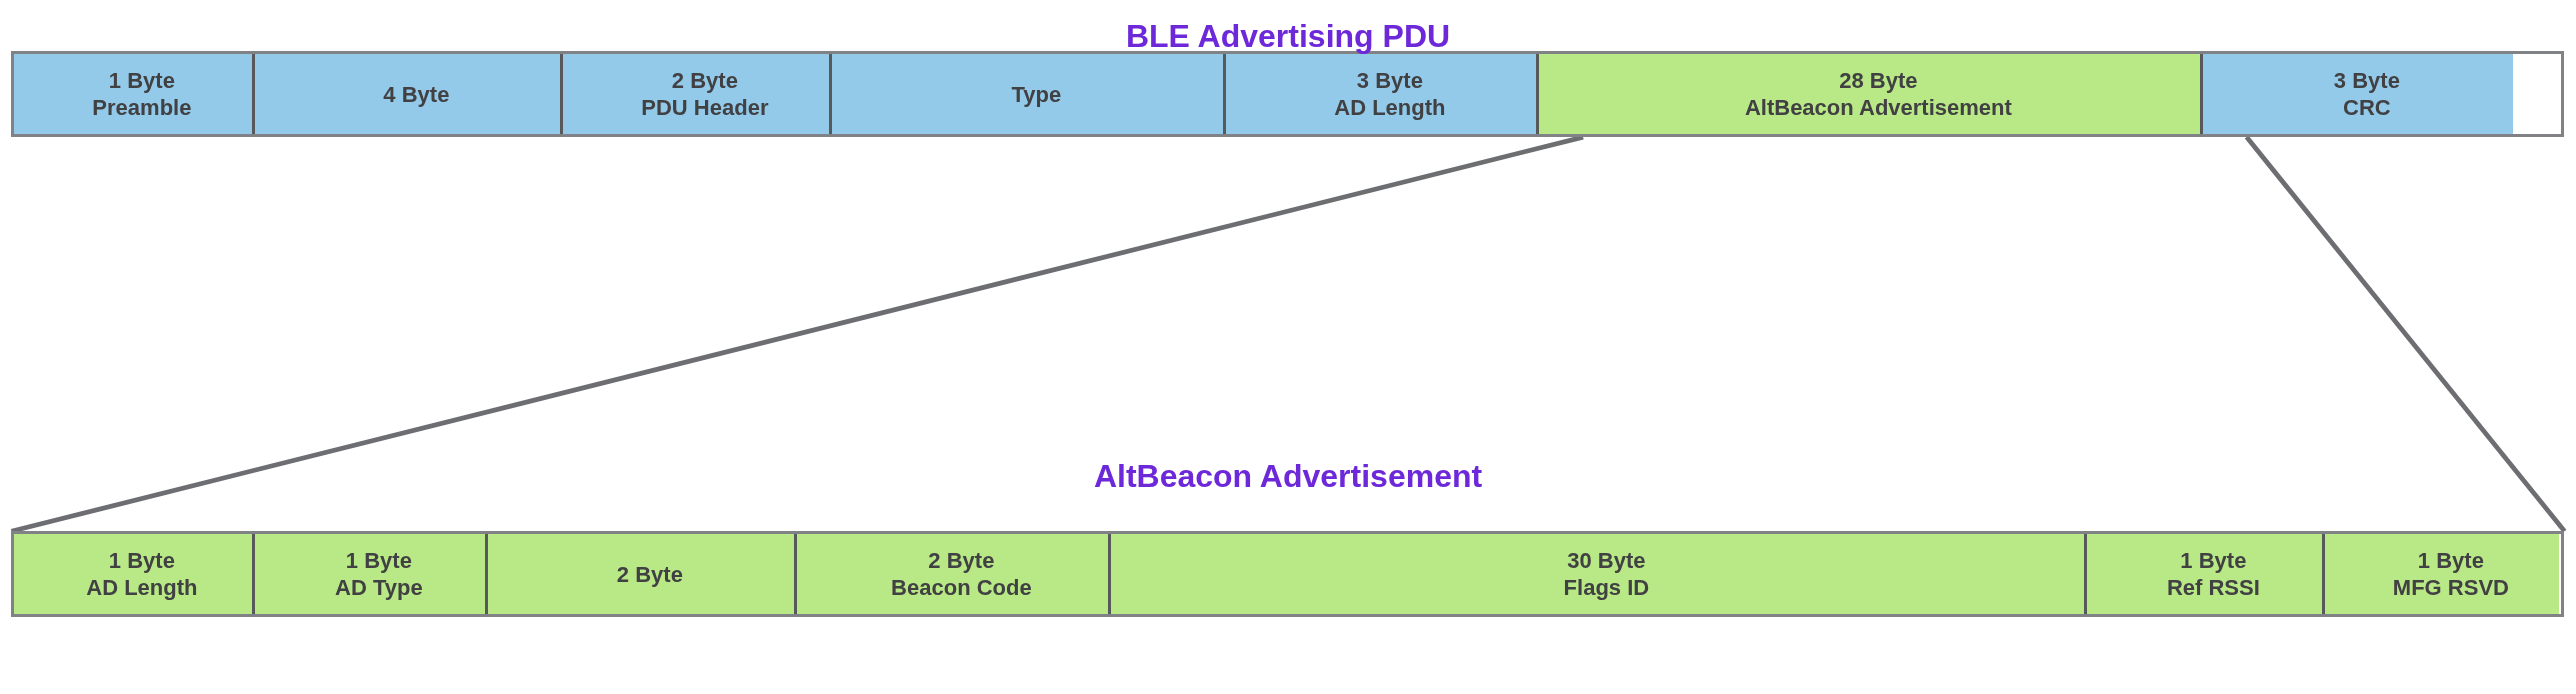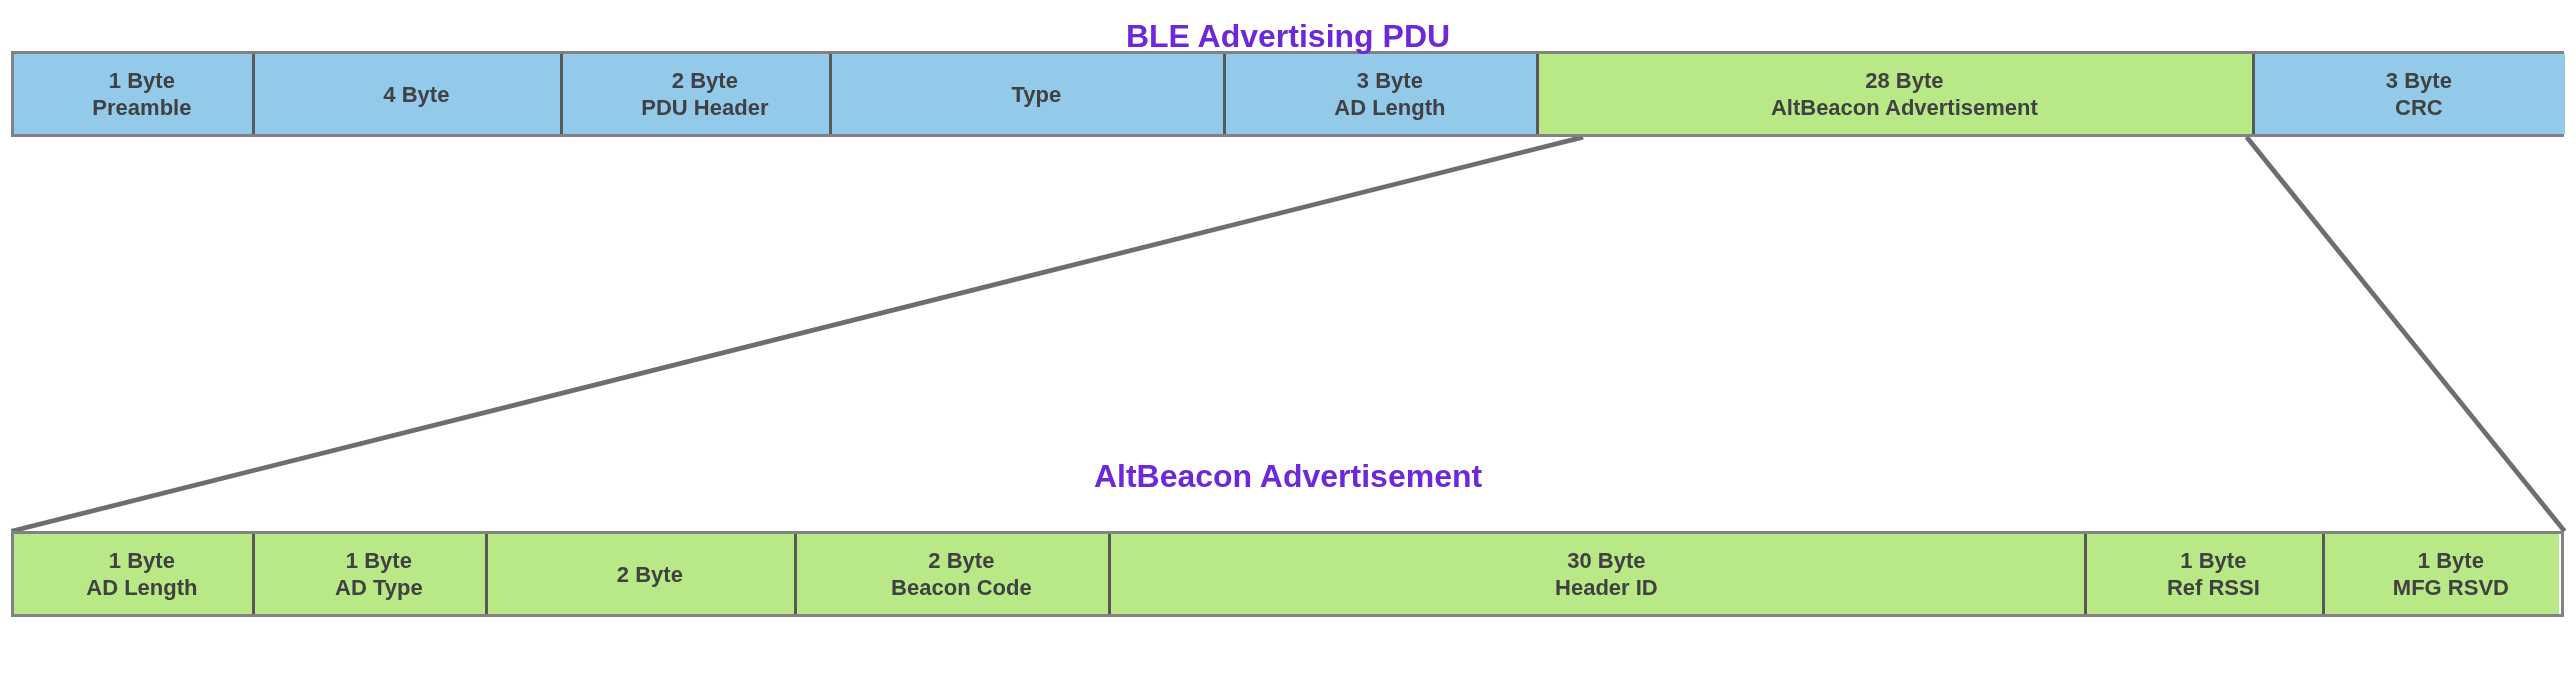--- a/index.html
+++ b/index.html
@@ -124,21 +124,21 @@
 
     <div class="field blue" style="width:394px">
       <div class="field-label">Type</div>
     </div>
 
     <div class="field blue" style="width:313px">
       <div class="field-size">3 Byte</div>
       <div class="field-label">AD Length</div>
     </div>
 
-    <div class="field green" style="width:716px">
+    <div class="field green" style="width:664px">
       <div class="field-size">28 Byte</div>
       <div class="field-label">AltBeacon Advertisement</div>
     </div>
 
     <div class="field blue" style="width:310px">
       <div class="field-size">3 Byte</div>
       <div class="field-label">CRC</div>
     </div>
 
   </div>
@@ -161,21 +161,21 @@
       <div class="field-size">2 Byte</div>
     </div>
 
     <div class="field green" style="width:314px">
       <div class="field-size">2 Byte</div>
       <div class="field-label">Beacon Code</div>
     </div>
 
     <div class="field green" style="width:976px">
       <div class="field-size">30 Byte</div>
-      <div class="field-label">Header ID</div>
+      <div class="field-label">Flags ID</div>
     </div>
 
     <div class="field green" style="width:238px">
       <div class="field-size">1 Byte</div>
       <div class="field-label">Ref RSSI</div>
     </div>
 
     <div class="field green" style="width:234px">
       <div class="field-size">1 Byte</div>
       <div class="field-label">MFG RSVD</div>

